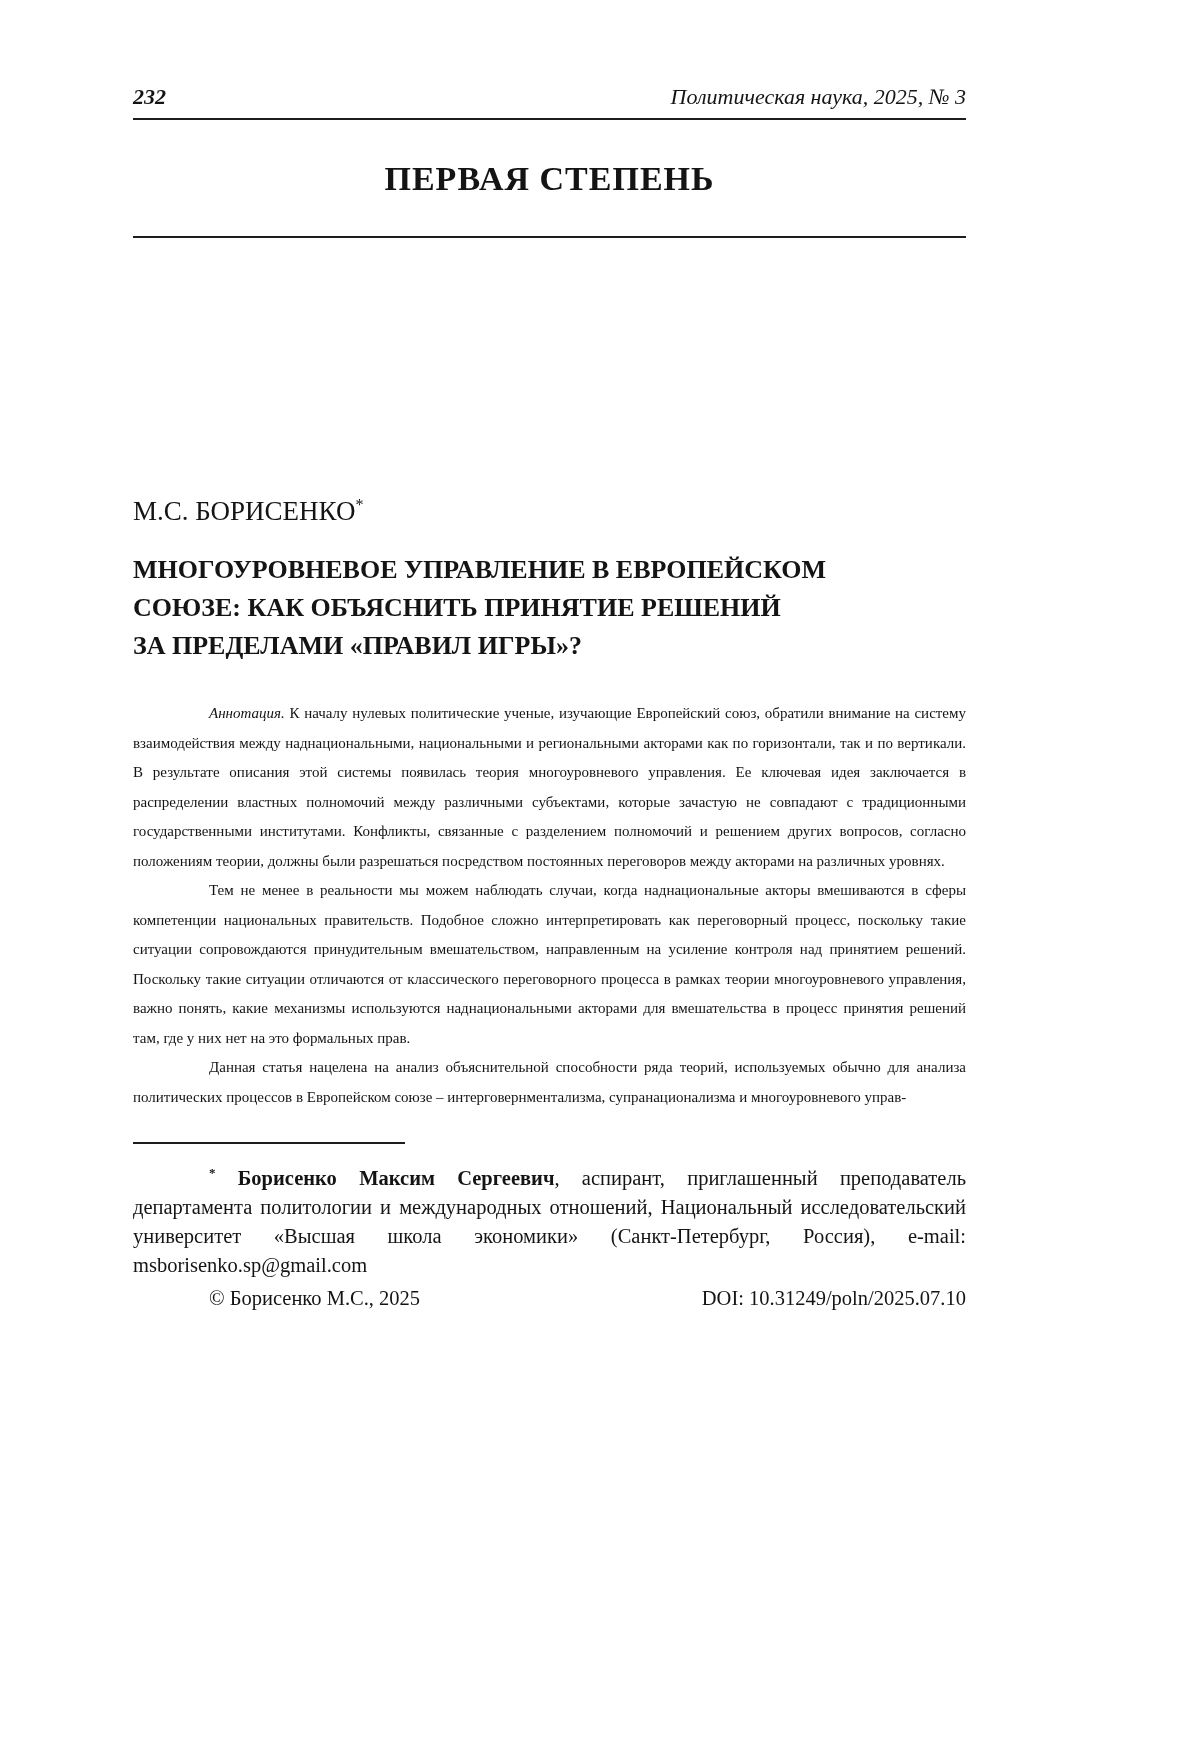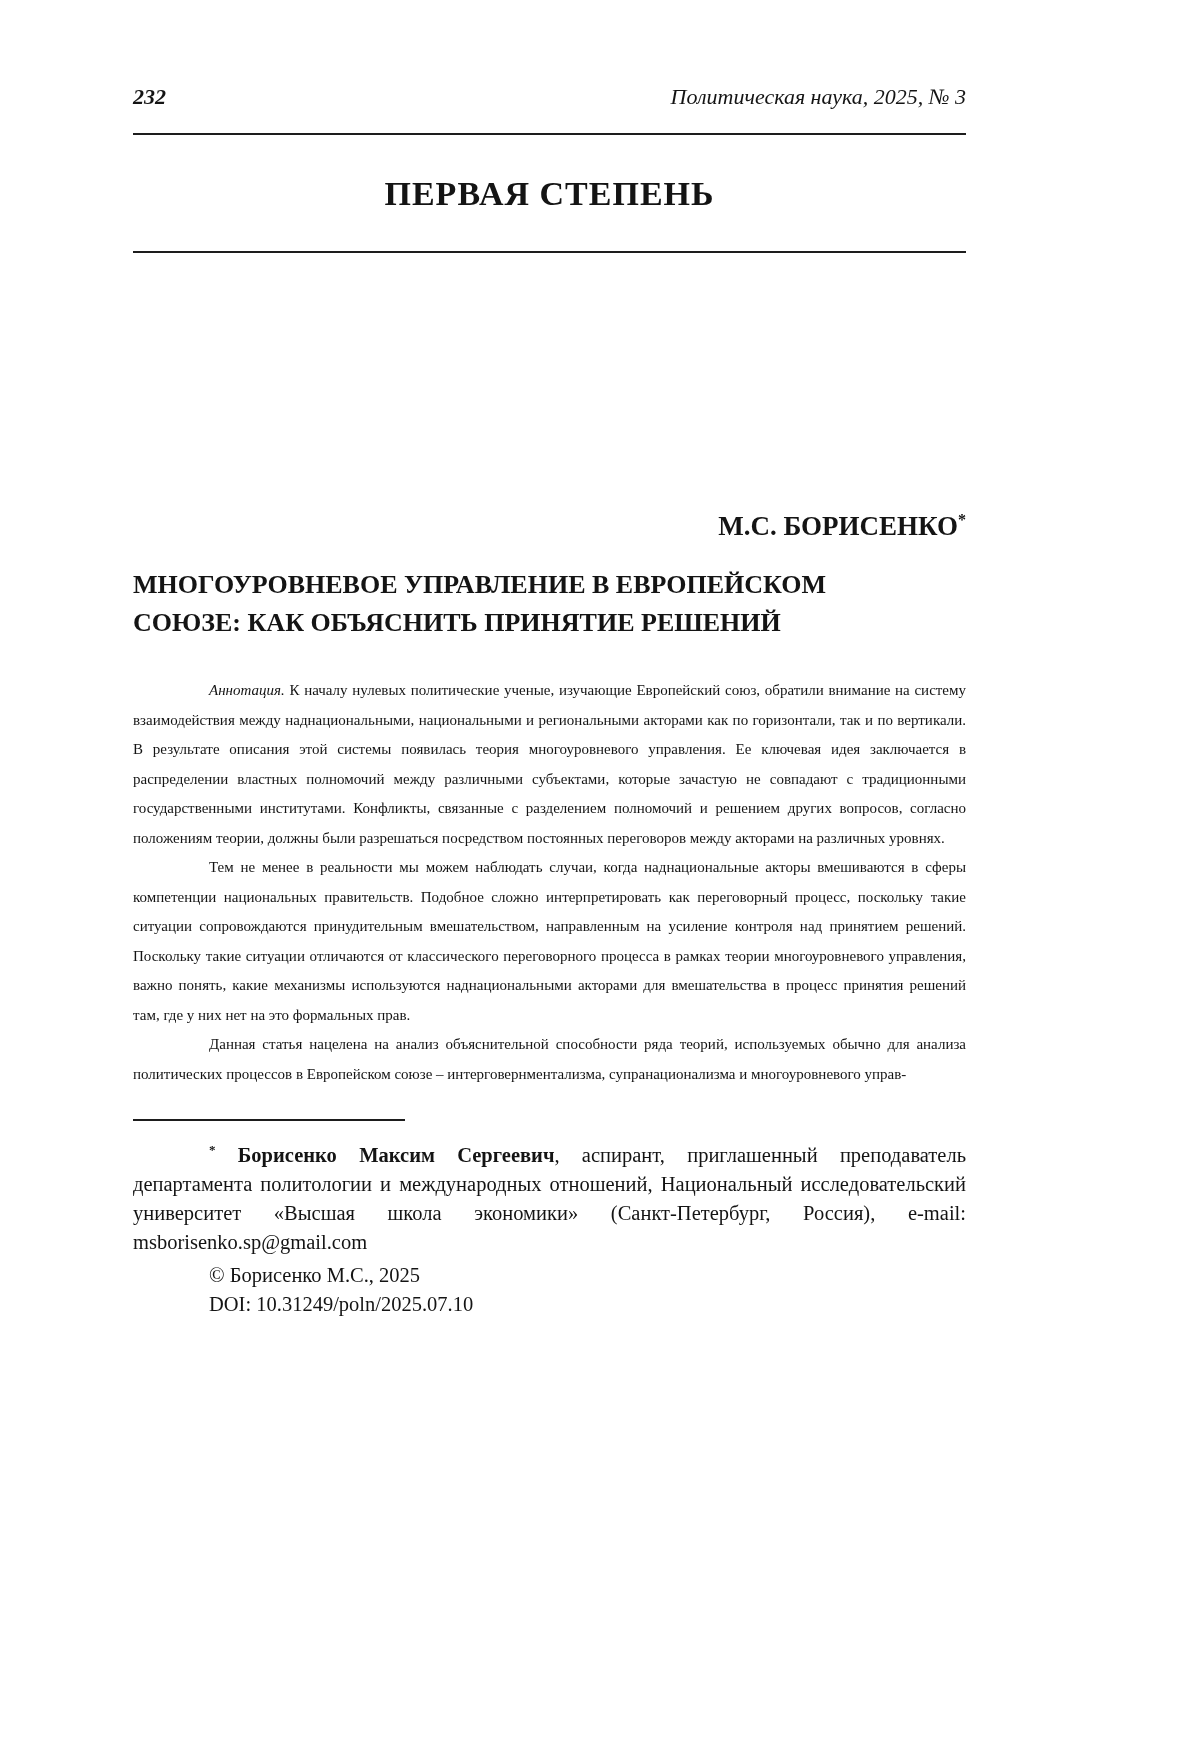--- a/index.html
+++ b/index.html
@@ -14,21 +14,21 @@
       width: 1200px;
       height: 1737px;
       box-sizing: border-box;
       padding: 84px 234px 0 133px;
       background: #ffffff;
       overflow: hidden;
     }
     .running-head {
       position: relative;
       border-bottom: 2px solid #1d1d1d;
-      padding-bottom: 23px;
+      padding-bottom: 8px;
     }
     .page-number {
       position: absolute;
       left: 0;
       top: 0;
       font-weight: bold;
       font-style: italic;
       font-size: 22px;
     }
     .journal-title {
@@ -44,22 +44,22 @@
       font-size: 34px;
       letter-spacing: 1px;
     }
     .section-rule {
       margin-top: 38px;
       border-top: 2px solid #1d1d1d;
       height: 0;
     }
     .author {
       margin-top: 258px;
-      text-align: right;
-      font-weight: bold;
+      text-align: left;
+      font-weight: normal;
       font-size: 27px;
     }
     .author sup {
       font-size: 16px;
       vertical-align: super;
     }
     .article-title {
       margin-top: 24px;
       text-align: left;
       font-weight: bold;
@@ -98,21 +98,20 @@
       font-size: 13px;
       font-weight: bold;
     }
     .fn-name { font-weight: bold; }
     .credits {
       display: flex;
       justify-content: space-between;
       align-items: baseline;
       font-size: 20.5px;
       margin-top: 4px;
-      flex-direction: column;
     }
     .copyright { margin-left: 76px; }
   </style>
 </head>
 <body>
 
 <div class="page">
 
   <div class="running-head">
     <span class="page-number">232</span>
@@ -121,20 +120,21 @@
 
   <div class="section-title">ПЕРВАЯ СТЕПЕНЬ</div>
 
   <div class="section-rule"></div>
 
   <div class="author"><span>М.С. БОРИСЕНКО</span><sup>*</sup></div>
 
   <div class="article-title">
     <div>МНОГОУРОВНЕВОЕ УПРАВЛЕНИЕ В ЕВРОПЕЙСКОМ</div>
     <div>СОЮЗЕ: КАК ОБЪЯСНИТЬ ПРИНЯТИЕ РЕШЕНИЙ</div>
+    <div>ЗА ПРЕДЕЛАМИ «ПРАВИЛ ИГРЫ»?</div>
   </div>
 
   <div class="abstract">
     <p><span class="italic">Аннотация.</span> <span>К началу нулевых политические ученые, изучающие Европейский союз, обратили внимание на систему взаимодействия между наднациональными, национальными и региональными акторами как по горизонтали, так и по вертикали. В результате описания этой системы появилась теория многоуровневого управления. Ее ключевая идея заключается в распределении властных полномочий между различными субъектами, которые зачастую не совпадают с традиционными государственными институтами. Конфликты, связанные с разделением полномочий и решением других вопросов, согласно положениям теории, должны были разрешаться посредством постоянных переговоров между акторами на различных уровнях.</span></p>
     <p><span>Тем не менее в реальности мы можем наблюдать случаи, когда наднациональные акторы вмешиваются в сферы компетенции национальных правительств. Подобное сложно интерпретировать как переговорный процесс, поскольку такие ситуации сопровождаются принудительным вмешательством, направленным на усиление контроля над принятием решений. Поскольку такие ситуации отличаются от классического переговорного процесса в рамках теории многоуровневого управления, важно понять, какие механизмы используются наднациональными акторами для вмешательства в процесс принятия решений там, где у них нет на это формальных прав.</span></p>
     <p><span>Данная статья нацелена на анализ объяснительной способности ряда теорий, используемых обычно для анализа политических процессов в Европейском союзе – интерговернментализма, супранационализма и многоуровневого управ-</span></p>
   </div>
 
   <div class="footnote-rule"></div>
 

